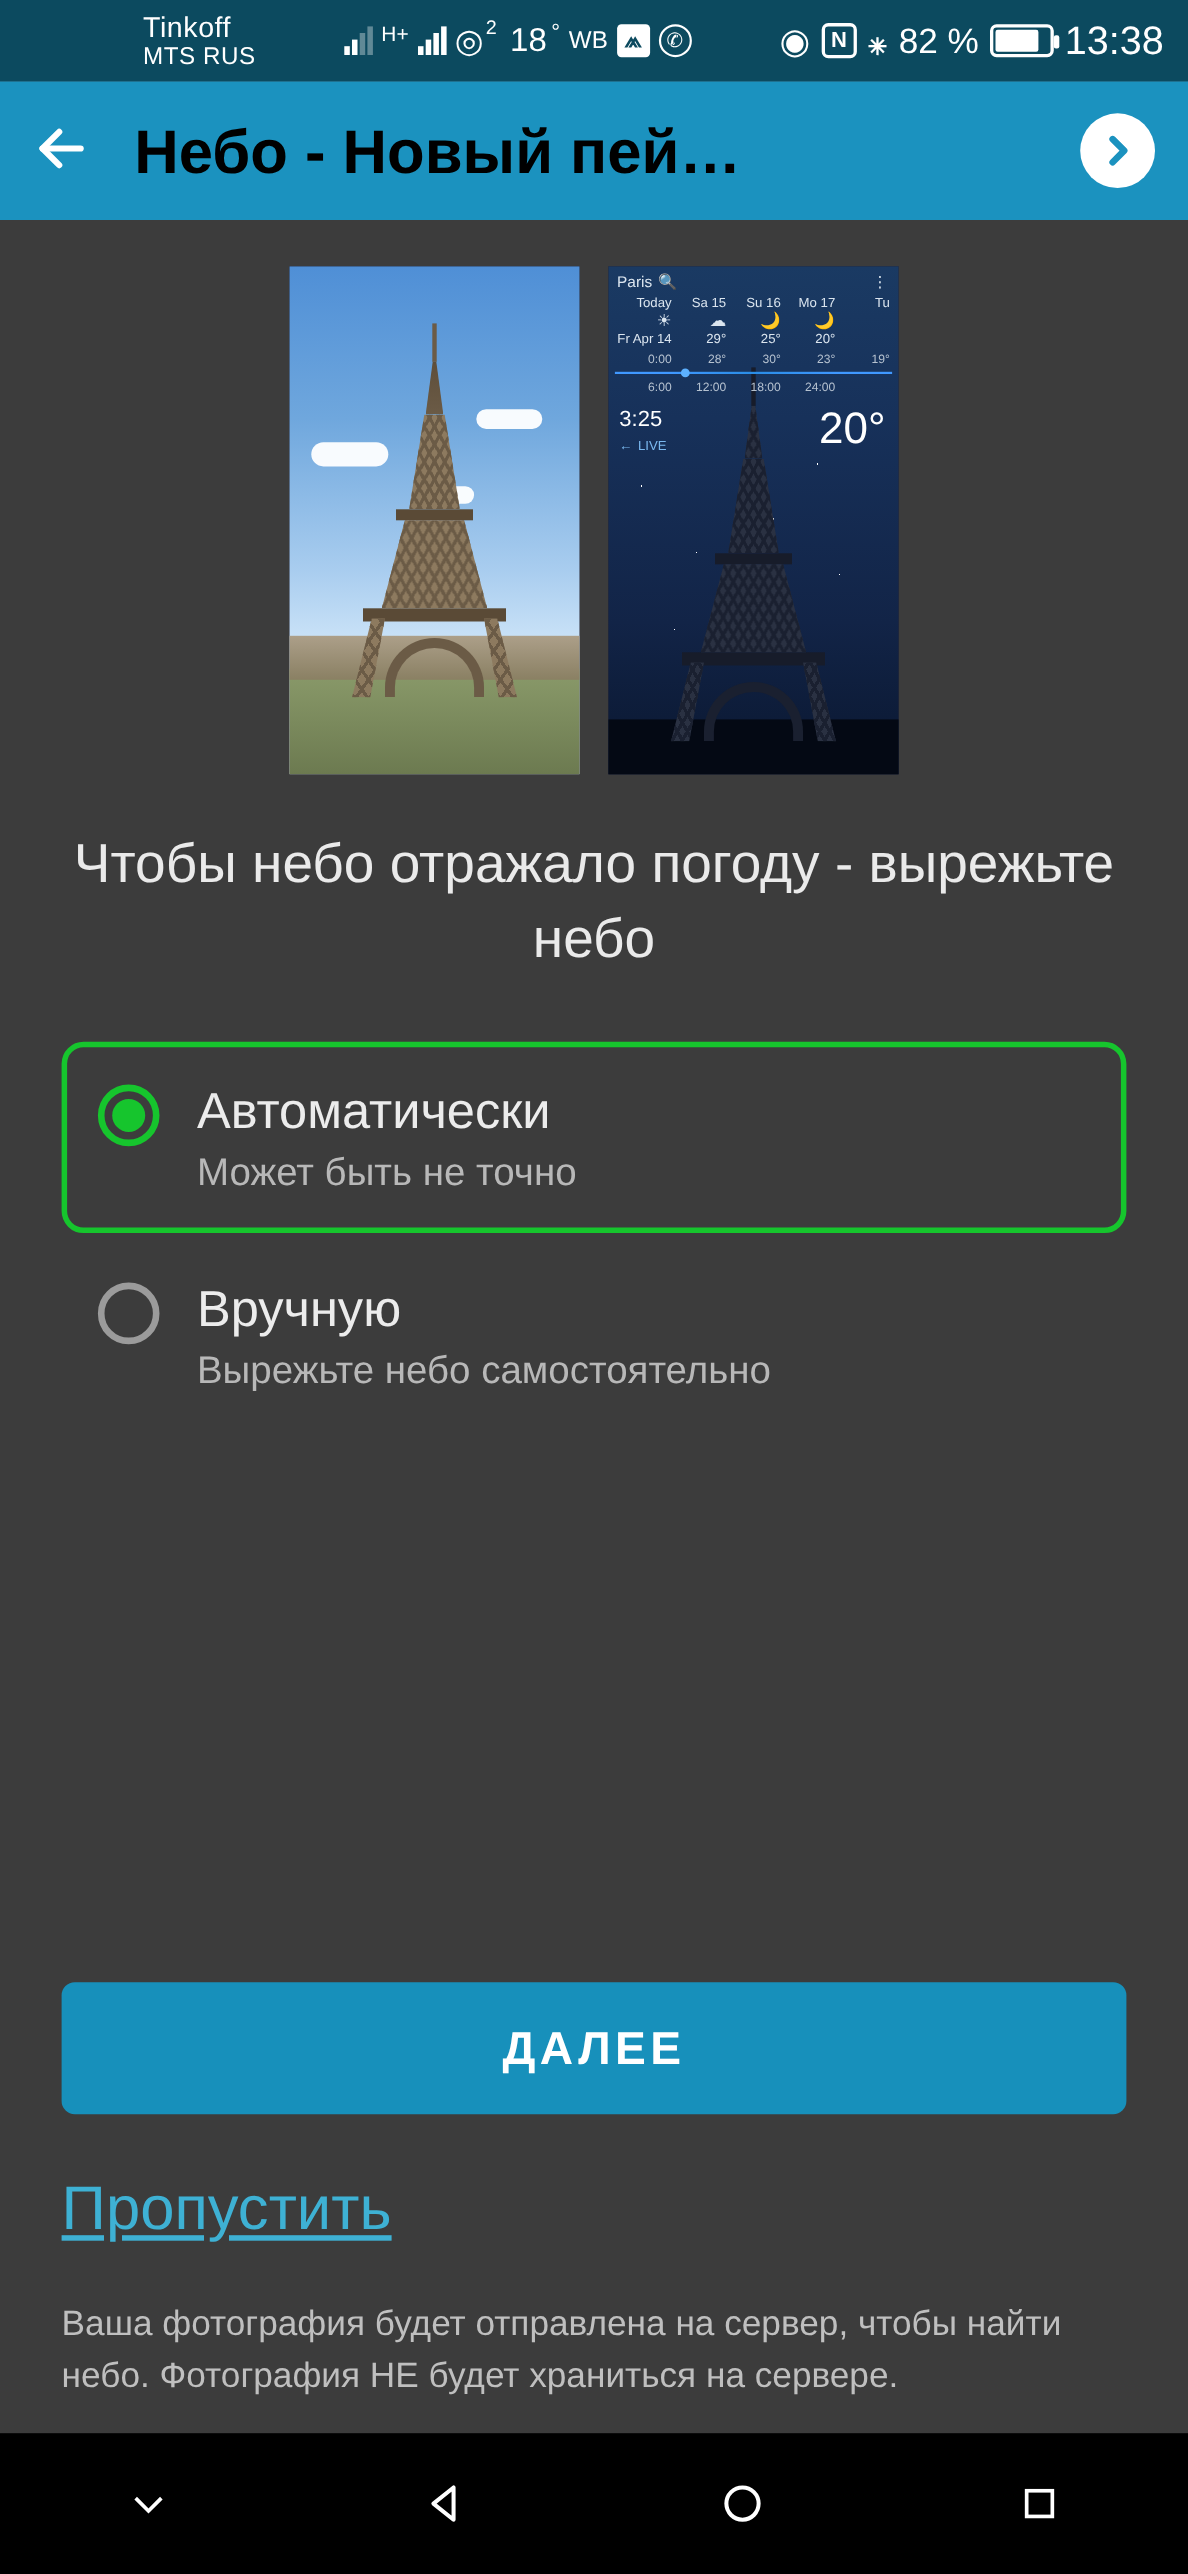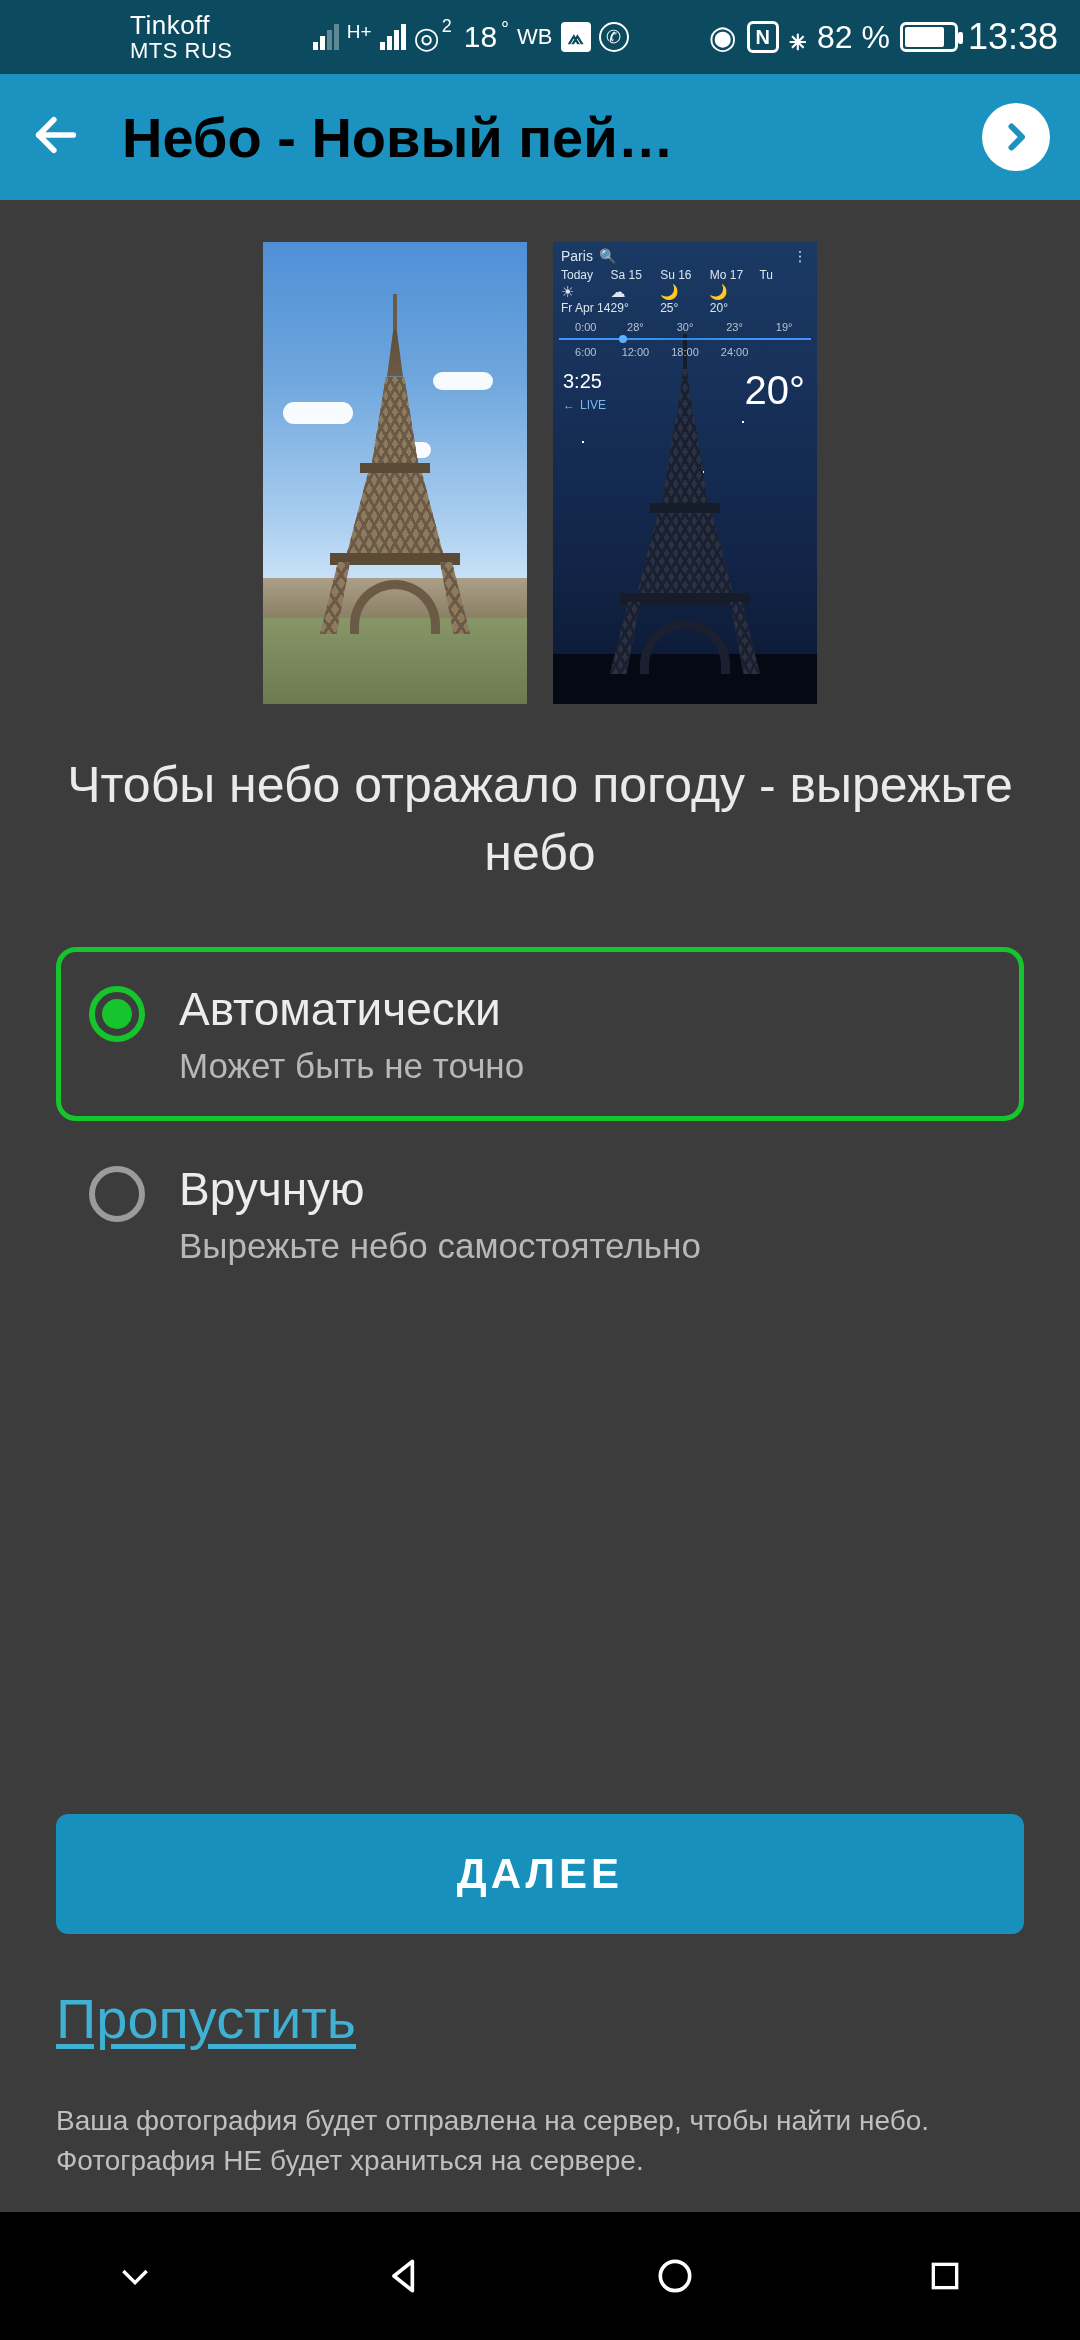--- a/index.html
+++ b/index.html
@@ -54,24 +54,24 @@
   .tower.dark .arch{border-color:#1a2030;}
   
   .night{position:absolute;inset:0;background:linear-gradient(#1a3a63 0%,#17315a 30%,#122447 70%,#0a1730 100%);}
   .stars{position:absolute;inset:0;background-image:radial-gradient(1.5px 1.5px at 30px 200px,#fff 50%,transparent 51%),radial-gradient(1px 1px at 80px 260px,#fff 50%,transparent 51%),radial-gradient(1.5px 1.5px at 150px 230px,#fff 50%,transparent 51%),radial-gradient(1px 1px at 210px 280px,#fff 50%,transparent 51%),radial-gradient(1px 1px at 60px 330px,#fff 50%,transparent 51%),radial-gradient(1.5px 1.5px at 190px 180px,#fff 50%,transparent 51%),radial-gradient(1px 1px at 120px 300px,#fff 50%,transparent 51%);}
   .moon{position:absolute;left:50%;top:230px;transform:translateX(-50%);width:24px;height:24px;border-radius:50%;background:radial-gradient(circle at 35% 35%,#fff,#d8e3f5);}
   .night-ground{position:absolute;bottom:0;left:0;right:0;height:50px;background:#040914;}
   .wtop{position:absolute;top:0;left:0;right:0;padding:6px 8px;color:#dbe5ef;font-size:14px;}
   .wloc{display:flex;align-items:center;gap:6px;}
   .wloc .dots{margin-left:auto;letter-spacing:2px;}
   .wdays{display:flex;justify-content:space-between;margin-top:4px;font-size:12px;}
-  .wdays>div{display:flex;flex-direction:column;align-items:flex-start;gap:2px;width:20%;}
+  .wdays>div{display:flex;flex-direction:column;align-items:flex-end;gap:2px;width:20%;}
   .wico{font-size:15px;line-height:1;}
   .whours{display:flex;justify-content:space-between;margin-top:6px;font-size:11px;color:#b6c2d0;}
-  .whours>div{display:flex;flex-direction:column;align-items:center;gap:2px;width:20%;}
+  .whours>div{display:flex;flex-direction:column;align-items:flex-end;gap:2px;width:20%;}
   .wline{height:2px;margin:3px -2px;background:linear-gradient(90deg,#4098ff 20%,#2a8de6 50%,#4098ff 80%);position:relative;}
   .wline::after{content:"";position:absolute;left:24%;top:-3px;width:8px;height:8px;border-radius:50%;background:#5db1ff;}
   .wbig{position:absolute;right:12px;top:126px;font-size:40px;color:#fff;font-weight:300;}
   .wtime{position:absolute;left:10px;top:128px;font-size:20px;color:#fff;}
   .wlive{position:absolute;left:10px;top:156px;font-size:12px;color:#7ab8ef;display:flex;align-items:center;gap:5px;}
   
   .instruction{ text-align:center; color:#eaeaea; font-size:50px; line-height:1.35; padding: 48px 40px 40px; }
   
   .options{ padding: 20px 56px 0; display:flex; flex-direction:column; gap:6px;}
   .option{ display:flex; align-items:flex-start; gap:34px; padding:30px 28px; border-radius:22px; border:5px solid transparent;}
@@ -79,21 +79,21 @@
   .radio{ width:56px; height:56px; border-radius:50%; border:6px solid #9b9b9b; flex-shrink:0; margin-top:4px; display:flex; align-items:center; justify-content:center;}
   .option.selected .radio{ border-color:#16c52d;}
   .option.selected .radio::after{ content:""; width:30px; height:30px; border-radius:50%; background:#16c52d;}
   .opt-text{ display:flex; flex-direction:column; gap:10px;}
   .opt-title{ color:#ececec; font-size:46px;}
   .opt-sub{ color:#b8b8b8; font-size:35px;}
   
   .footer{ margin-top:auto; padding: 0 56px 30px;}
   .next-btn{ height:120px; width:100%; background:#1790bb; color:#fff; font-size:42px; font-weight:700; letter-spacing:4px; border:none; border-radius:12px;}
   .skip{ display:inline-block; margin-top:52px; color:#3eb1d4; font-size:56px; text-decoration:underline; text-underline-offset:6px;}
-  .disclaimer{ margin-top:50px; color:#bfbfbf; font-size:28px; line-height:1.45;}
+  .disclaimer{ margin-top:50px; color:#bfbfbf; font-size:32px; line-height:1.45;}
   
   .navbar{ height:128px; background:#000; display:flex; align-items:center; justify-content:space-around;}
   .navbtn{ width:56px; height:56px; display:flex; align-items:center; justify-content:center;}
 </style>
 </head>
 <body>
 
 <div class="device">
 
   <div class="statusbar">

